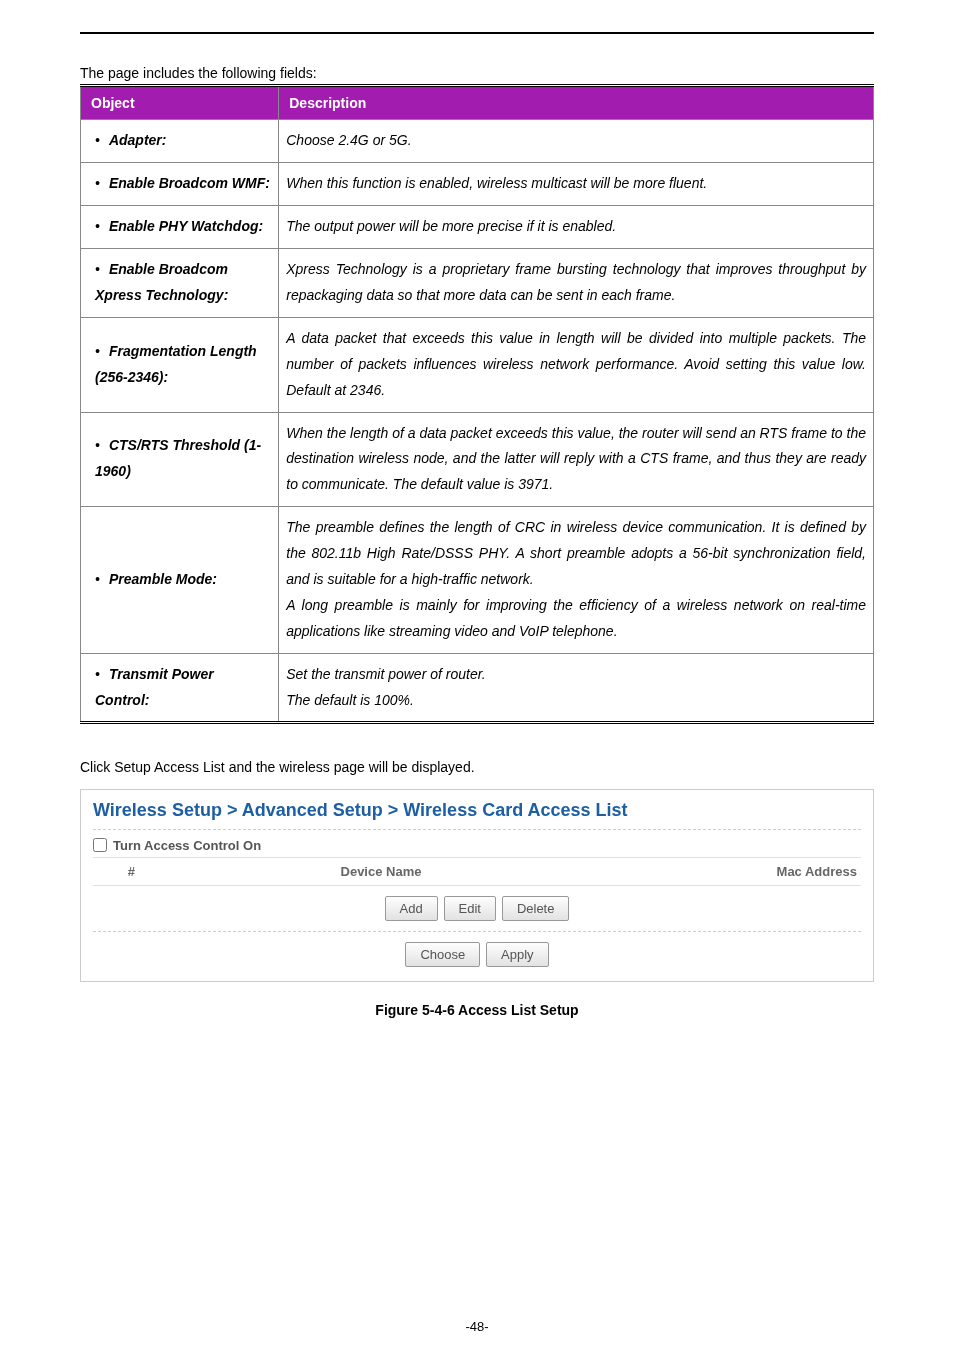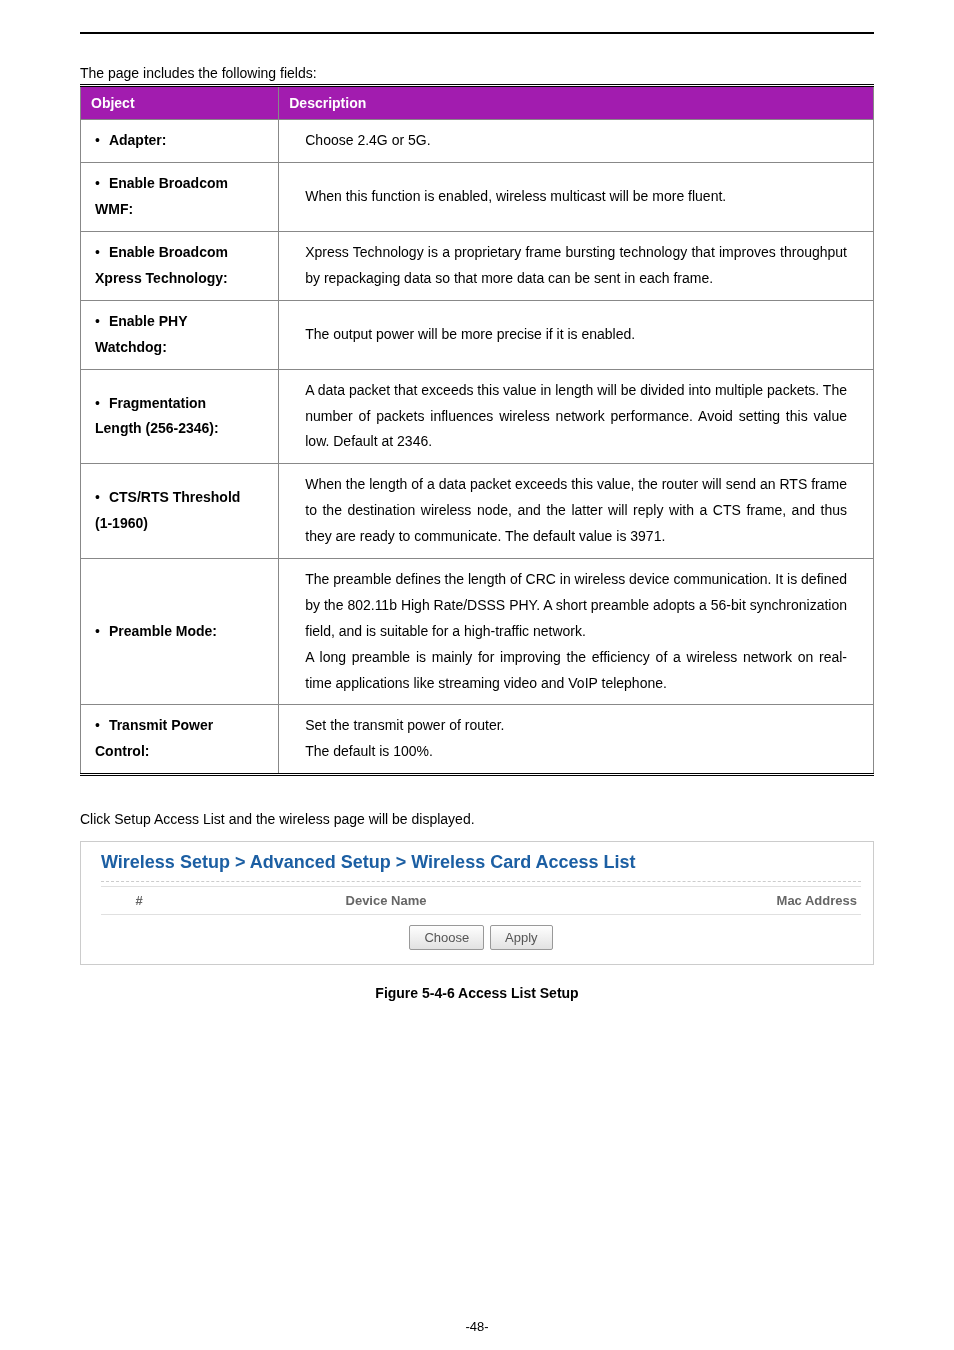--- a/index.html
+++ b/index.html
@@ -16,35 +16,35 @@
       width: 100%; border-collapse: collapse;
       border-top: 3px double #000; border-bottom: 3px double #000;
       margin: 0 auto 32px auto;
     }
     .obj-table th {
       background: #a21caf; color: #fff; text-align: left;
       padding: 8px 10px; font-weight: bold;
       border: 1px solid #888;
     }
     .obj-table td {
-      border: 1px solid #888; padding: 8px 26px;
-      vertical-align: middle; line-height: 1.85;
+      border: 1px solid #888; padding: 8px 7px;
+      vertical-align: middle; line-height: 1.85; font-style: italic;
     }
     .obj-col { width: 25%; padding-left: 14px !important; }
     .obj-col .dot { display: inline-block; width: 10px; }
     .obj-label { font-weight: bold; }
     .desc-col { width: 75%; text-align: justify; }
     .para { margin-bottom: 10px; line-height: 1.6; }
     .bold { font-weight: normal; }
 
     
     .panel {
       border: 1px solid #ccc; width: 100%;
       background: #fff; margin-bottom: 20px;
-      padding: 10px 12px 12px 20px;
+      padding: 10px 12px 12px 12px;
       font-family: Verdana, Arial, sans-serif;
     }
     .panel-title {
       color: #1c5fa3; font-weight: bold; font-size: 18px;
       border-bottom: 1px dashed #ccc; padding-bottom: 8px; margin-bottom: 4px;
     }
     .acl-row {
       display: flex; align-items: center; padding: 4px 0 4px 0;
     }
     .acl-row input[type=checkbox] { margin-right: 6px; width: 14px; height: 14px; }
@@ -83,26 +83,26 @@
   <tbody id="table-body">
       <tr>
         <td class="obj-col"><span class="dot">•</span> <span class="obj-label">Adapter:</span></td>
         <td class="desc-col">Choose 2.4G or 5G.</td>
       </tr>
       <tr>
         <td class="obj-col"><span class="dot">•</span> <span class="obj-label">Enable Broadcom WMF:</span></td>
         <td class="desc-col">When this function is enabled, wireless multicast will be more fluent.</td>
       </tr>
       <tr>
+        <td class="obj-col"><span class="dot">•</span> <span class="obj-label">Enable PHY Watchdog:</span></td>
+        <td class="desc-col">The output power will be more precise if it is enabled.</td>
+      </tr>
+      <tr>
         <td class="obj-col"><span class="dot">•</span> <span class="obj-label">Enable Broadcom Xpress Technology:</span></td>
         <td class="desc-col">Xpress Technology is a proprietary frame bursting technology that improves throughput by repackaging data so that more data can be sent in each frame.</td>
-      </tr>
-      <tr>
-        <td class="obj-col"><span class="dot">•</span> <span class="obj-label">Enable PHY Watchdog:</span></td>
-        <td class="desc-col">The output power will be more precise if it is enabled.</td>
       </tr>
       <tr>
         <td class="obj-col"><span class="dot">•</span> <span class="obj-label">Fragmentation Length (256-2346):</span></td>
         <td class="desc-col">A data packet that exceeds this value in length will be divided into multiple packets. The number of packets influences wireless network performance. Avoid setting this value low. Default at 2346.</td>
       </tr>
       <tr>
         <td class="obj-col"><span class="dot">•</span> <span class="obj-label">CTS/RTS Threshold (1-1960)</span></td>
         <td class="desc-col">When the length of a data packet exceeds this value, the router will send an RTS frame to the destination wireless node, and the latter will reply with a CTS frame, and thus they are ready to communicate. The default value is 3971.</td>
       </tr>
       <tr>
@@ -115,24 +115,33 @@
       </tr>
     </tbody>
 </table>
 
 <p class="para">
   <span>Click </span><span class="bold">Setup Access List</span><span> and the wireless page will be displayed.</span>
 </p>
 
 <div class="panel">
   <div class="panel-title">Wireless Setup &gt; Advanced Setup &gt; Wireless Card Access List</div>
+  <div class="acl-row">
+    <input type="checkbox" style="">
+    <span class="acl-label">Turn Access Control On</span>
+  </div>
   <div class="acl-hdr">
     <div class="c1">#</div>
     <div class="c2">Device Name</div>
     <div class="c3">Mac Address</div>
+  </div>
+  <div class="btn-row">
+    <span class="ui-btn">Add</span>
+    <span class="ui-btn">Edit</span>
+    <span class="ui-btn">Delete</span>
   </div>
   <div class="btn-row2">
     <span class="ui-btn">Choose</span>
     <span class="ui-btn">Apply</span>
   </div>
 </div>
 
 <p class="figcap">Figure 5-4-6 Access List Setup</p>
 
 <div class="footer">-48-</div>

